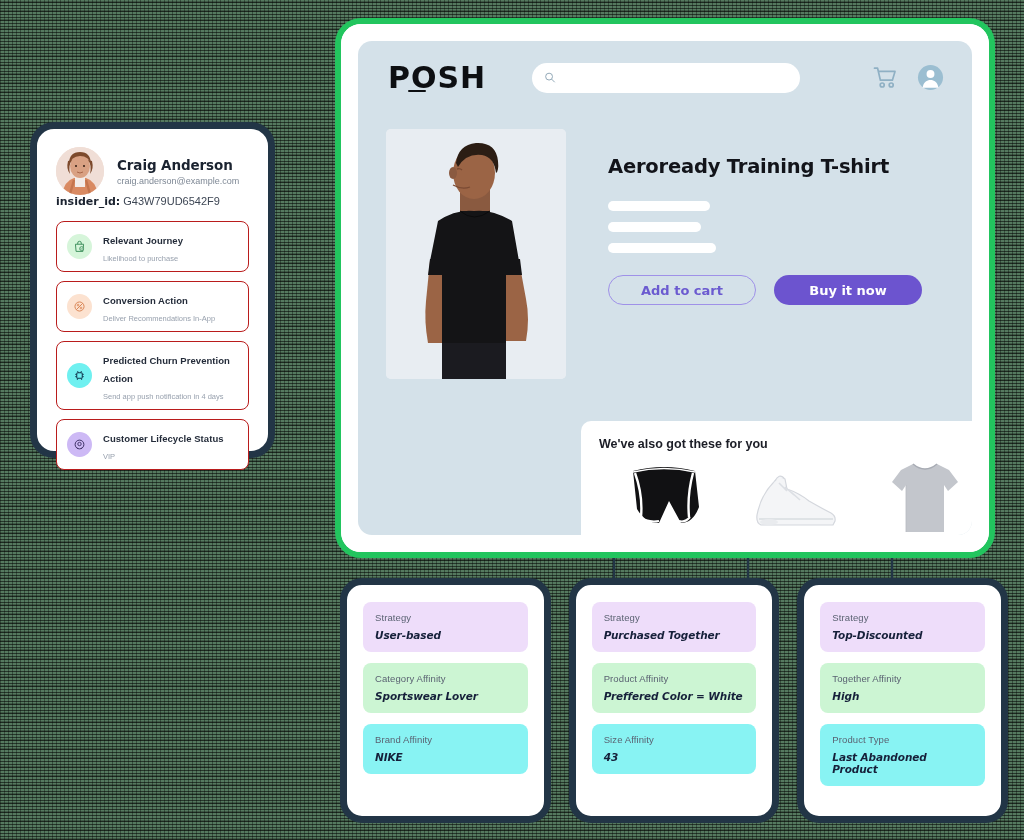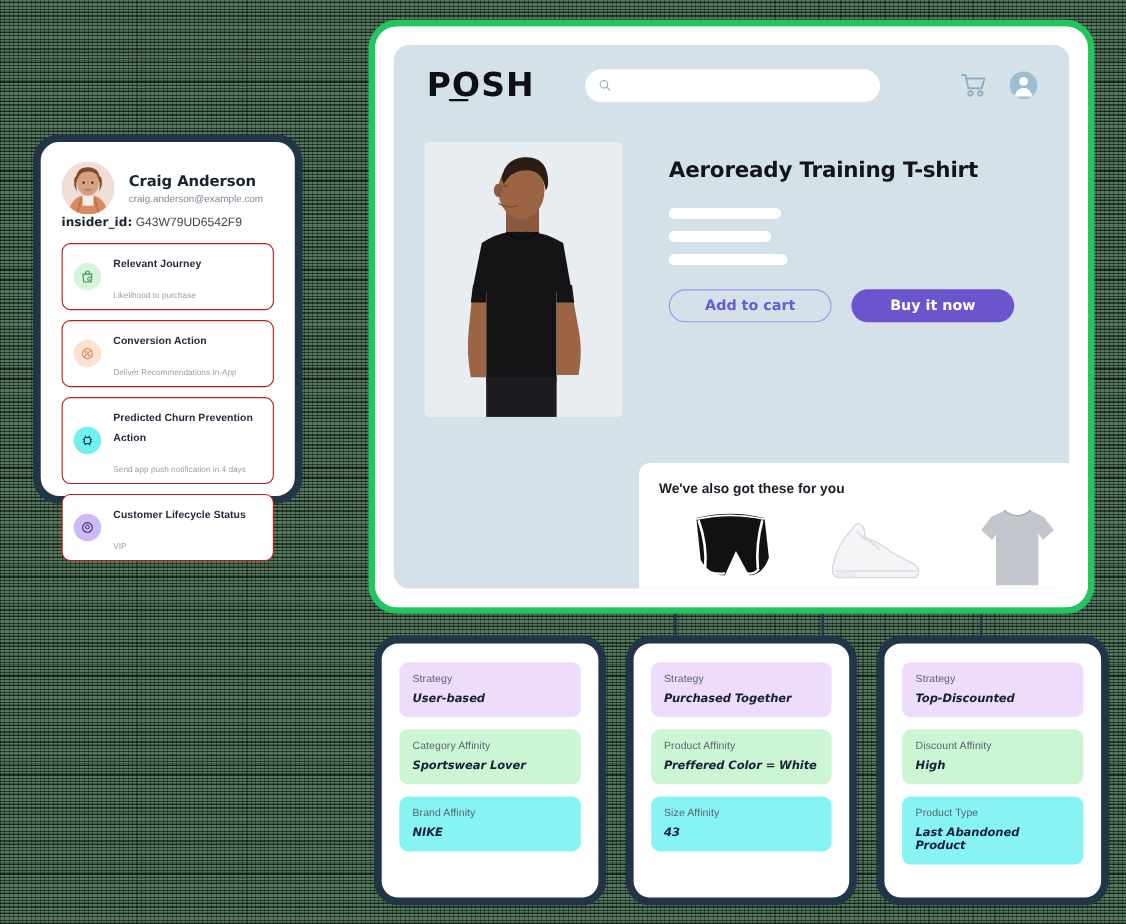--- a/index.html
+++ b/index.html
@@ -127,21 +127,21 @@
     height: 250px;
     background: #e8edf2;
     border-radius: 5px;
     overflow: hidden;
   }
   .model-svg { display:block; width:100%; height:100%; }
 
   .product-info {
     position: absolute;
     left: 222px;
-    top: 14px;
+    top: 26px;
     right: 0;
   }
   .product-title {
     font-family: "DejaVu Sans", sans-serif;
     font-weight: 700;
     font-size: 19.5px;
     color: #12141a;
     letter-spacing: -0.2px;
     margin-bottom: 23px;
   }
@@ -287,21 +287,21 @@
   }
   .attr-title {
     font-size: 9.5px;
     font-weight: 600;
     color: #242c3a;
     letter-spacing: 0.05px;
   }
   .attr-sub {
     font-size: 7.5px;
     color: #98a1ae;
-    margin-top: 16px;
+    margin-top: 6px;
   }
 
   
   .strategy-row {
     position: absolute;
     left: 340px;
     top: 578px;
     width: 668px;
     height: 245px;
     display: flex;
@@ -607,21 +607,21 @@
         <div class="chip-value">43</div>
       </div>
     </div>
 
     <div class="strategy-card">
       <div class="chip" style="background:#eeddfa">
         <div class="chip-label">Strategy</div>
         <div class="chip-value">Top-Discounted</div>
       </div>
       <div class="chip" style="background:#ccf5d3">
-        <div class="chip-label">Discount Affinity</div>
+        <div class="chip-label">Together Affinity</div>
         <div class="chip-value">High</div>
       </div>
       <div class="chip" style="background:#88f3f3">
         <div class="chip-label">Product Type</div>
         <div class="chip-value">Last Abandoned Product</div>
       </div>
     </div>
 
   </div>
 

